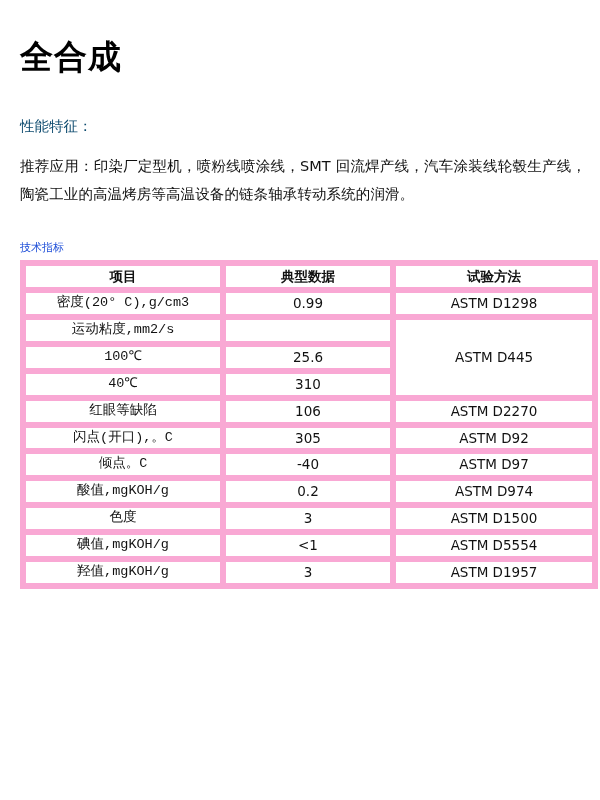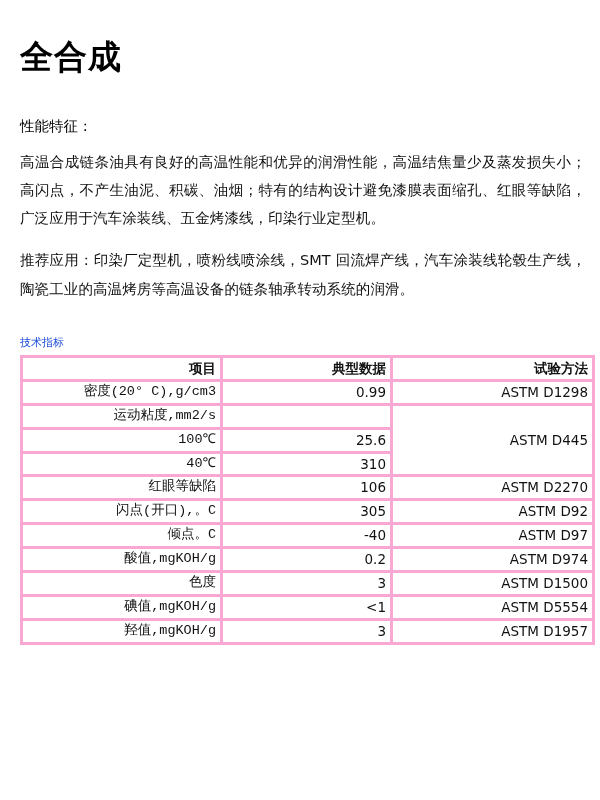--- a/index.html
+++ b/index.html
@@ -32,21 +32,21 @@
   .title-sub {
     font-size: 29px;
     font-weight: bold;
     color: #c81e1e;
     letter-spacing: 1px;
     line-height: 1.15;
     margin: 28px 0 0 4px;
   }
   .section-label {
     font-size: 14.5px;
-    color: #000000;
+    color: #0c4a6e;
     margin: 40px 0 0 4px;
     line-height: 1.5;
   }
   .para {
     font-size: 14.5px;
     color: #111111;
     line-height: 1.95;
     margin: 10px 0 0 4px;
     text-align: justify;
     letter-spacing: 0.1px;
@@ -59,26 +59,26 @@
     color: #1d4ed8;
     margin: 32px 0 5px 4px;
   }
   table.spec {
     border-collapse: collapse;
     width: 572px;
     margin-left: 4px;
     table-layout: fixed;
   }
   table.spec td, table.spec th {
-    border: 3px solid #f9a8d4;
+    border: 6px solid #f9a8d4;
     font-size: 13.5px;
     padding: 1px 4px;
     height: 21px;
     line-height: 1.4;
-    text-align: right;
+    text-align: center;
     font-weight: normal;
     color: #111111;
   }
   table.spec th {
     font-weight: bold;
   }
   td.left {
     text-align: left;
     padding-left: 4px;
     font-family: Liberation Mono, monospace;
@@ -91,21 +91,20 @@
   .nb-bottom { border-bottom: none; }
 </style>
 </head>
 <body>
 
 <div class="page">
 
   <div class="title-main">全合成</div>
 
   <div class="section-label">性能特征：</div>
-  <div class="para">高温合成链条油具有良好的高温性能和优异的润滑性能，高温结焦量少及蒸发损失小；高闪点，不产生油泥、积碳、油烟；特有的结构设计避免漆膜表面缩孔、红眼等缺陷，广泛应用于汽车涂装线、五金烤漆线，印染行业定型机。</div>
   <div class="para para-2">推荐应用：印染厂定型机，喷粉线喷涂线，SMT 回流焊产线，汽车涂装线轮毂生产线，陶瓷工业的高温烤房等高温设备的链条轴承转动系统的润滑。</div>
 
   <div class="tech-label">技术指标</div>
 
   <table class="spec">
     <thead>
       <tr>
         <th class="col1">项目</th>
         <th class="col2">典型数据</th>
         <th class="col3">试验方法</th>

